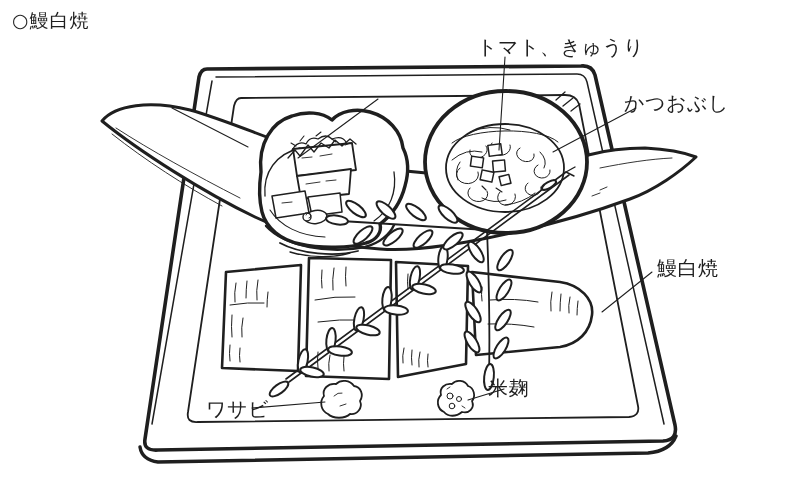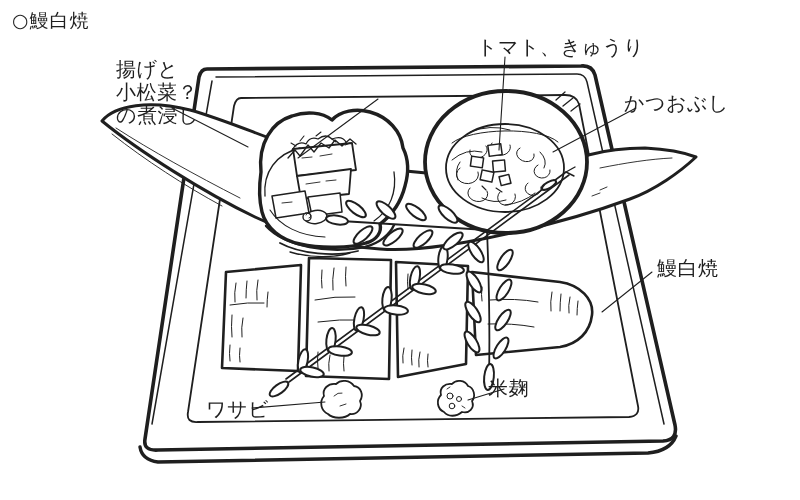--- a/index.html
+++ b/index.html
@@ -1,17 +1,17 @@
 <!DOCTYPE html>
 <html><head>
 <meta charset="utf-8">
 <style>
   html,body{margin:0;padding:0;background:#ffffff;}
   .stage{position:relative;width:800px;height:500px;background:#ffffff;overflow:hidden;
-         font-family:"DejaVu Sans","Liberation Sans",sans-serif;color:#1f1f1f;}
+         font-family:"DejaVu Sans","Liberation Sans",sans-serif;color:#1f1f1f;text-align:right;}
   .stage svg{position:absolute;left:0;top:0;}
   .lbl{position:absolute;color:#1f1f1f;white-space:pre-line;line-height:23px;
        font-size:20px;letter-spacing:0.5px;}
   .title{font-size:19px;letter-spacing:1px;line-height:24px;}
 </style>
 </head>
 <body>
 
 <div class="stage">
 
@@ -183,22 +183,19 @@
       <path d="M 505,57 L 499,150"></path>
       <path d="M 636,108 L 553,152"></path>
       <path d="M 652,272 L 602,312"></path>
       <path d="M 252,408 L 325,402"></path>
       <path d="M 468,400 L 504,389"></path>
     </g>
   </g>
 </svg>
 
 <div class="lbl title" style="left:12px;top:8px">○鰻白焼</div>
-<div class="lbl" style="left:116px;top:58px">揚げと
-小松菜？
-の煮浸し</div>
 <div class="lbl" style="left:477px;top:36px">トマト、きゅうり</div>
 <div class="lbl" style="left:624px;top:92px">かつおぶし</div>
 <div class="lbl" style="left:657px;top:257px">鰻白焼</div>
 <div class="lbl" style="left:206px;top:398px">ワサビ</div>
 <div class="lbl" style="left:488px;top:377px">米麹</div>
 
 </div>
 
 </body></html>

